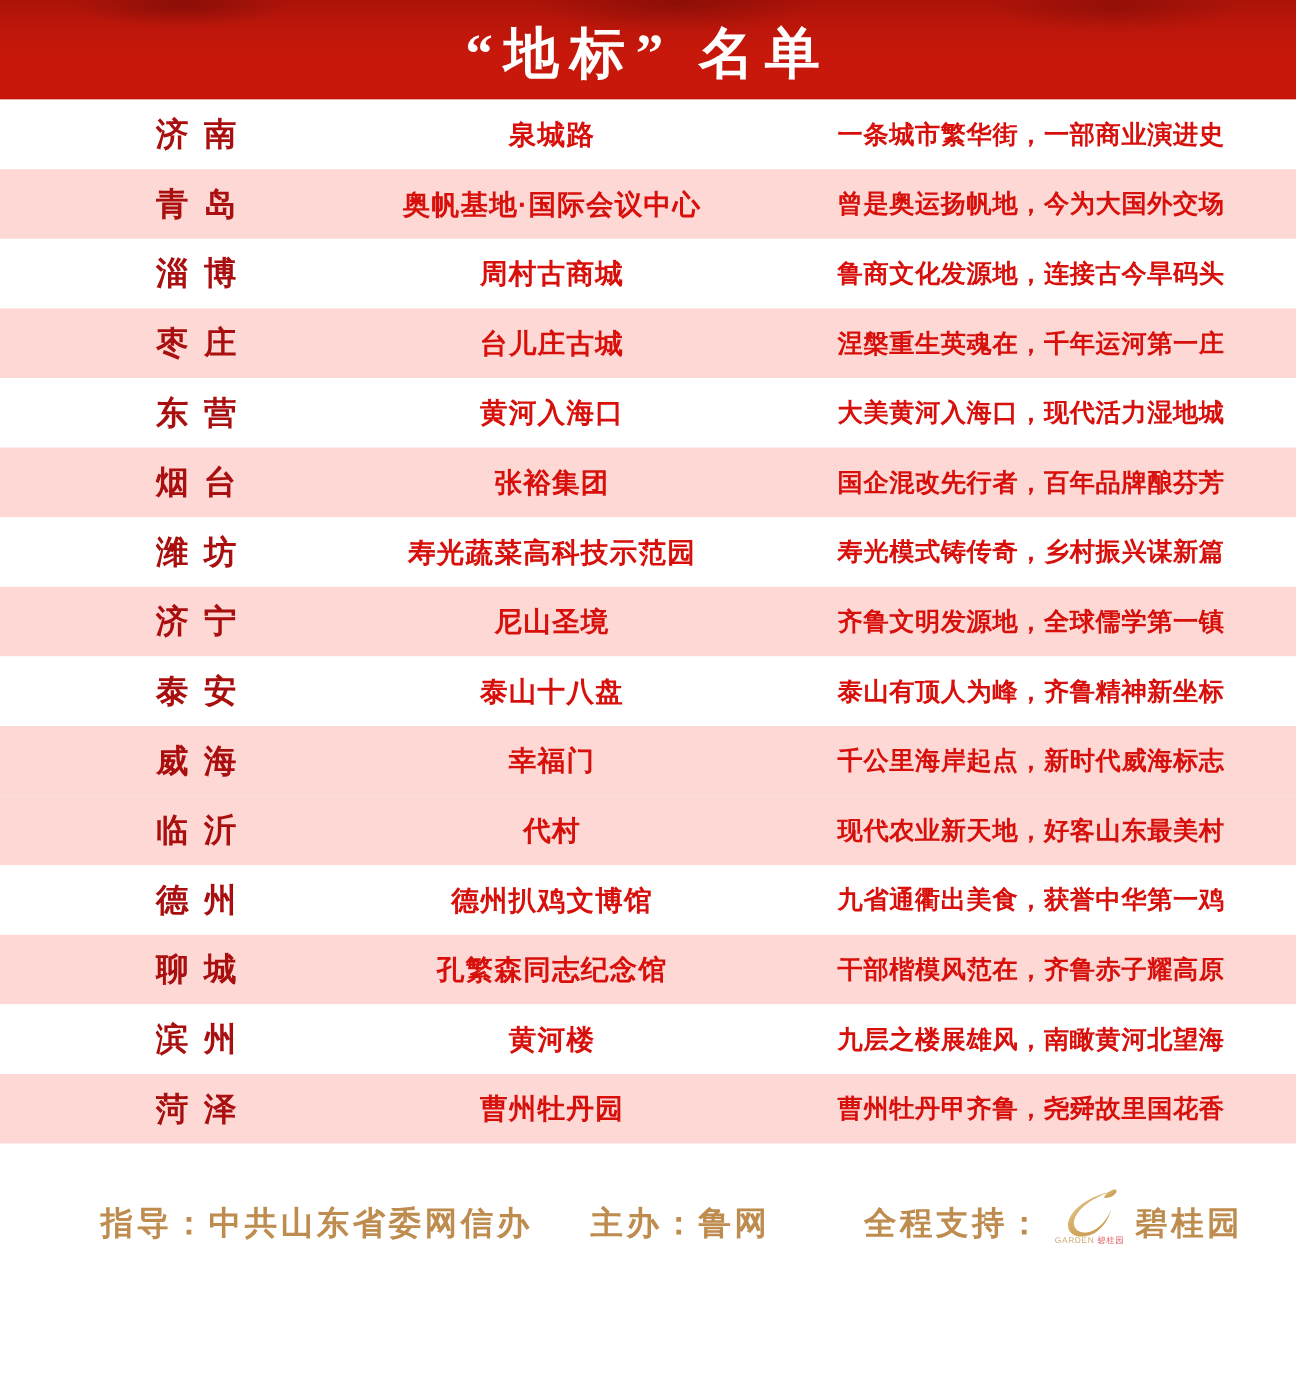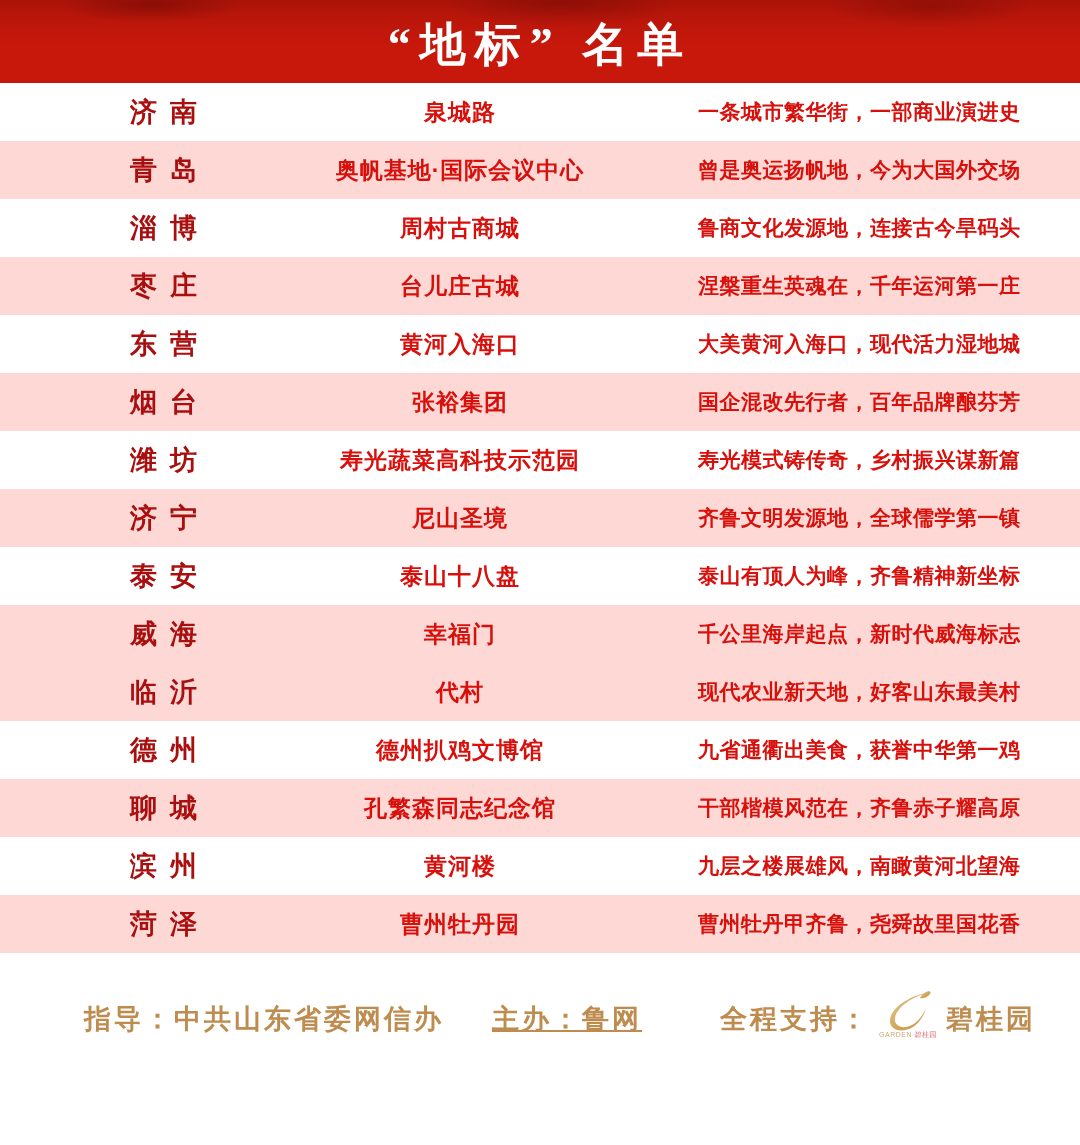--- a/index.html
+++ b/index.html
@@ -57,21 +57,21 @@
 
   
   .footer{
     position:relative;width:1080px;height:130px;background:#fff;
     display:flex;align-items:center;padding-left:84px;padding-top:2px;
   }
   .footer .seg{
     font-size:27px;font-weight:bold;letter-spacing:3px;
     color:var(--footer-gold,#bd8c4e);white-space:nowrap;
   }
-  .seg.host{margin-left:48px;text-decoration:underline;}
+  .seg.host{margin-left:48px;}
   .seg.support{margin-left:78px;}
   .logo{
     position:relative;width:64px;height:60px;margin-left:6px;margin-right:6px;
     display:flex;flex-direction:column;align-items:center;justify-content:flex-start;
   }
   .logo svg{display:block;}
   .logo-caption{
     font-size:7px;line-height:7px;letter-spacing:0.5px;white-space:nowrap;
     margin-top:-4px;
   }

